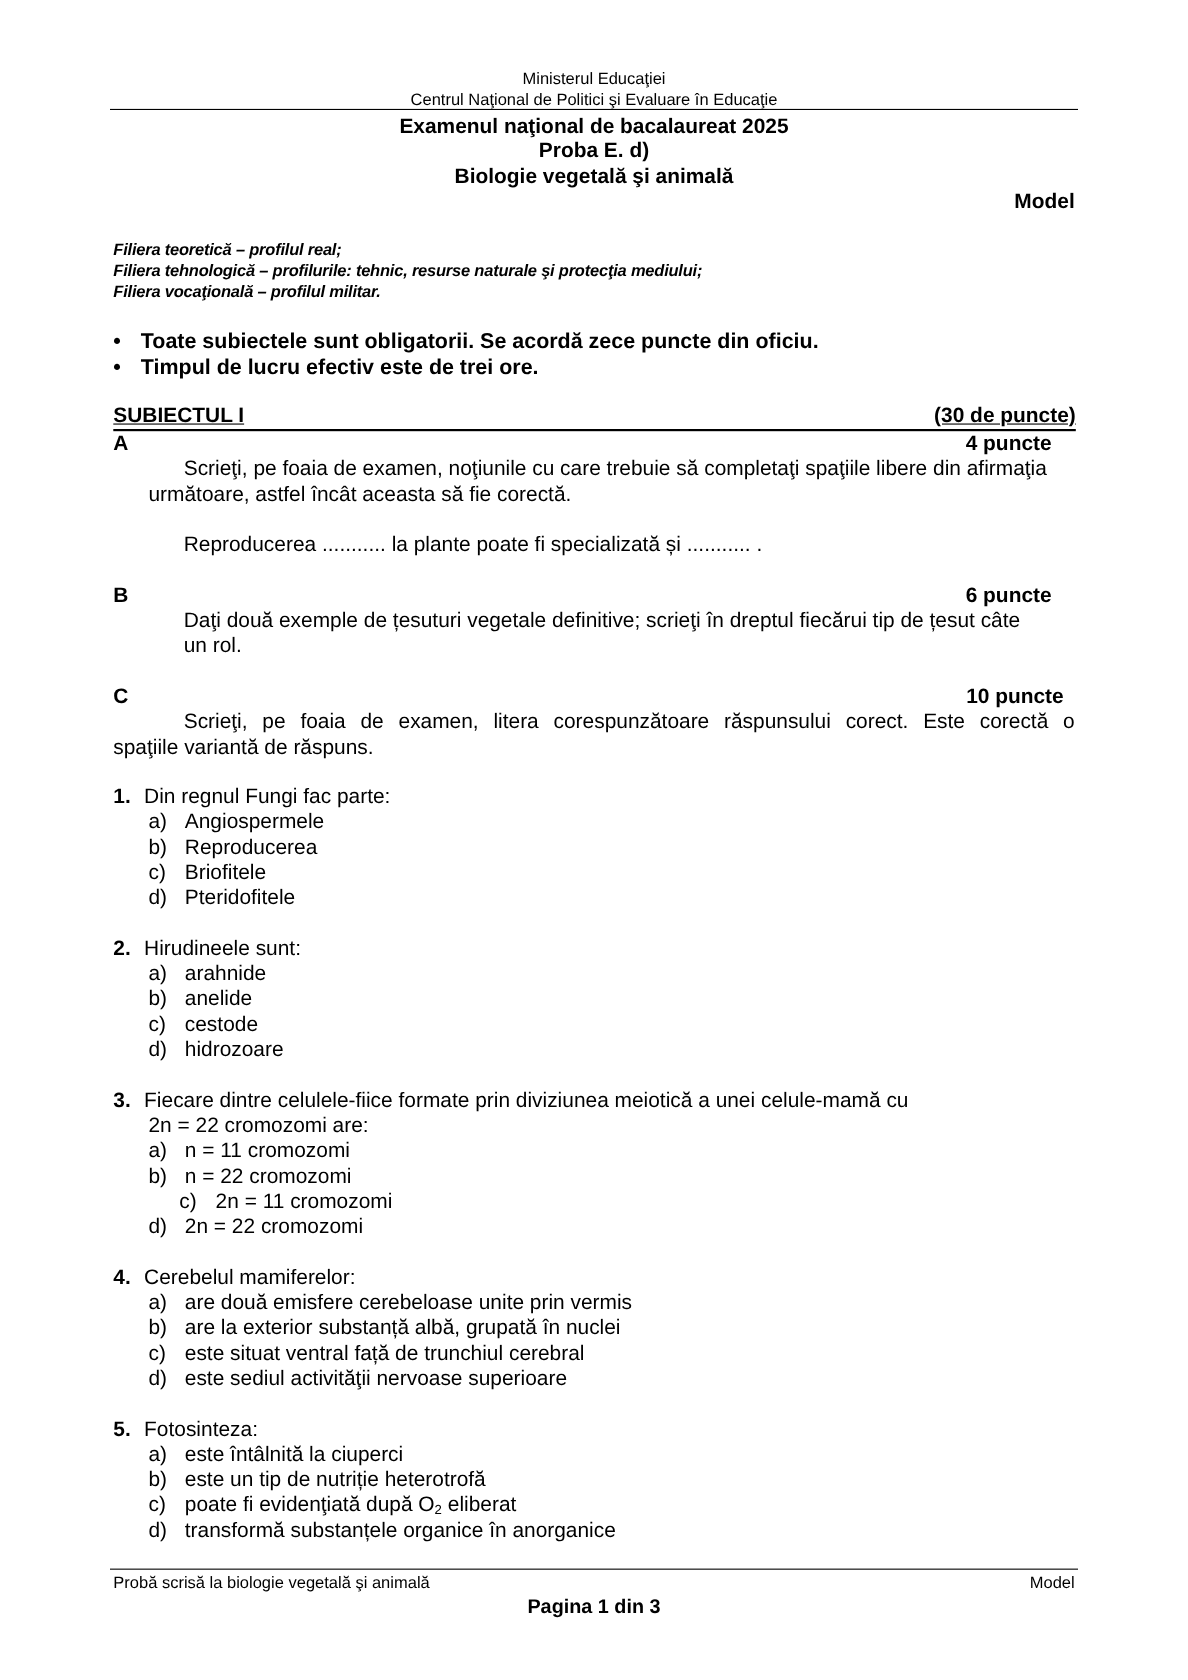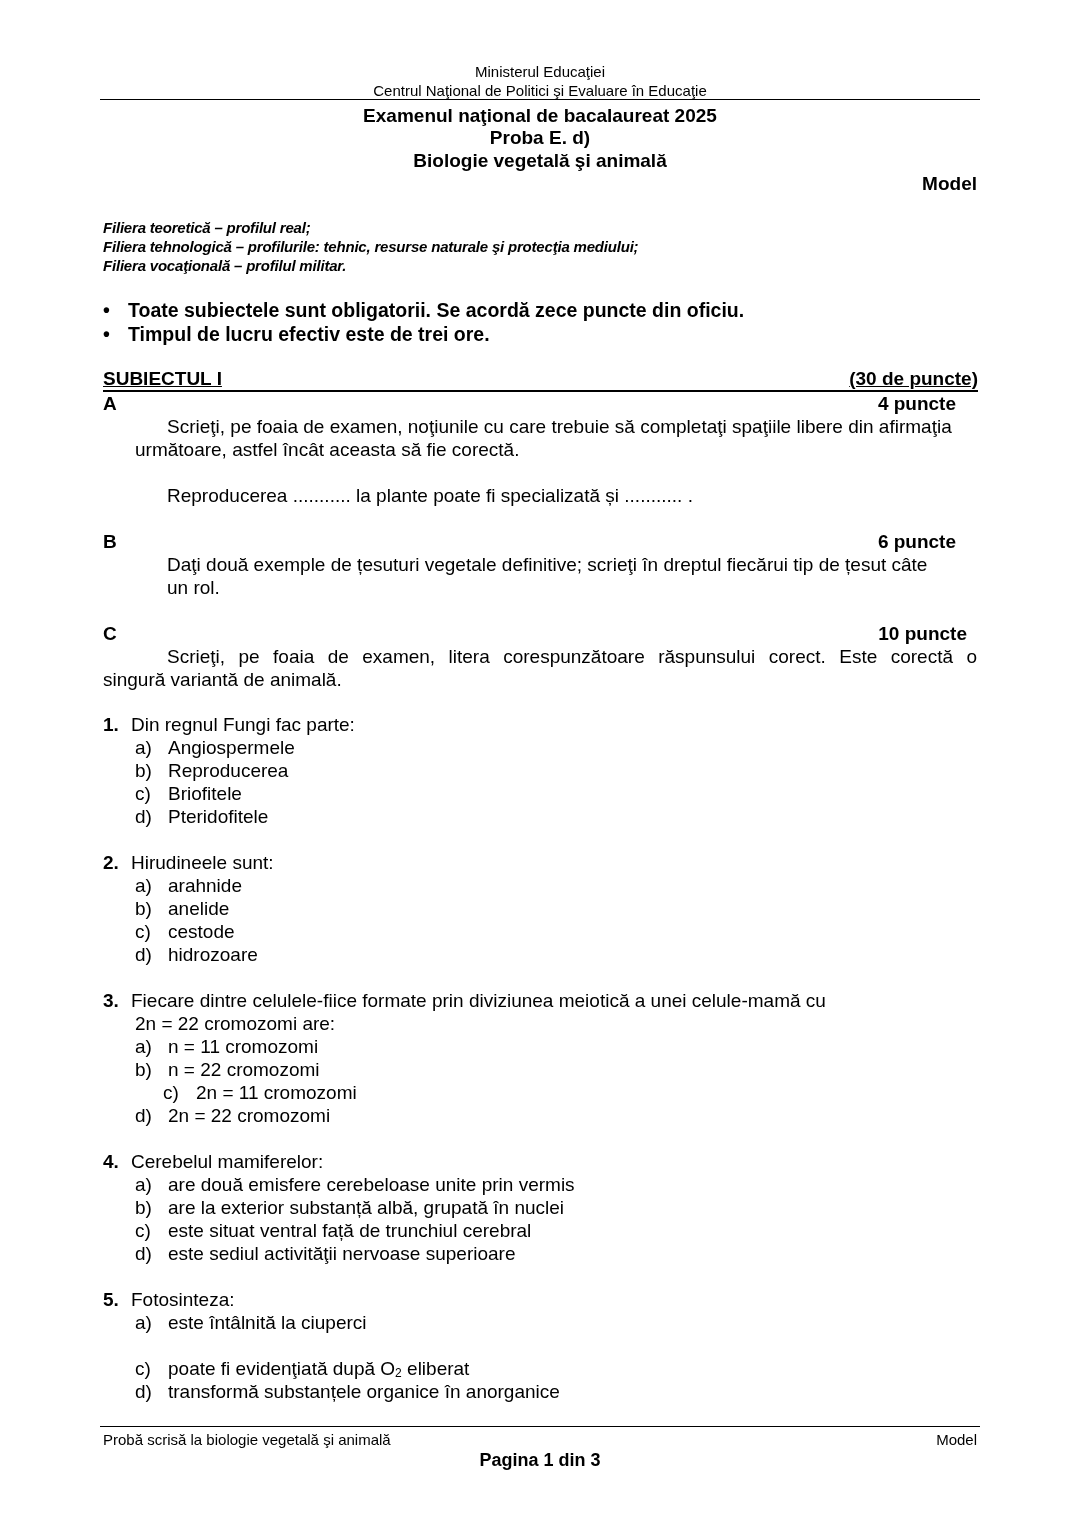--- a/index.html
+++ b/index.html
@@ -62,21 +62,21 @@
   <div class="abs txt" style="left:167px; top:484px;">Reproducerea ........... la plante poate fi specializată și ........... .</div>
 
   <div class="abs sec-letter" style="left:103px; top:531px;">B</div>
   <div class="abs sec-points" style="right:124px; top:531px;">6 puncte</div>
   <div class="abs txt" style="left:167px; top:553px;">Daţi două exemple de țesuturi vegetale definitive; scrieţi în dreptul fiecărui tip de țesut câte</div>
   <div class="abs txt" style="left:167px; top:576px;">un rol.</div>
 
   <div class="abs sec-letter" style="left:103px; top:623px;">C</div>
   <div class="abs sec-points" style="right:113px; top:623px;">10 puncte</div>
   <div class="abs txt" style="left:167px; top:645px; width:810px; text-align:justify; text-align-last:justify; white-space:normal;">Scrieţi, pe foaia de examen, litera corespunzătoare răspunsului corect. Este corectă o</div>
-  <div class="abs txt" style="left:103px; top:668px;">singură variantă de animală.</div>
+  <div class="abs txt" style="left:103px; top:668px;">spaţiile variantă de răspuns.</div>
 
   <div class="abs txt" style="left:103px; top:713px;">
     <span class="q-num">1.</span><span>Din regnul Fungi fac parte:</span>
   </div>
   <div class="abs txt" style="left:135px; top:736px;"><span class="opt-letter">a)</span><span>Angiospermele</span></div>
   <div class="abs txt" style="left:135px; top:759px;"><span class="opt-letter">b)</span><span>Reproducerea</span></div>
   <div class="abs txt" style="left:135px; top:782px;"><span class="opt-letter">c)</span><span>Briofitele</span></div>
   <div class="abs txt" style="left:135px; top:805px;"><span class="opt-letter">d)</span><span>Pteridofitele</span></div>
 
   <div class="abs txt" style="left:103px; top:851px;">
@@ -101,20 +101,21 @@
   </div>
   <div class="abs txt" style="left:135px; top:1173px;"><span class="opt-letter">a)</span><span>are două emisfere cerebeloase unite prin vermis</span></div>
   <div class="abs txt" style="left:135px; top:1196px;"><span class="opt-letter">b)</span><span>are la exterior substanță albă, grupată în nuclei</span></div>
   <div class="abs txt" style="left:135px; top:1219px;"><span class="opt-letter">c)</span><span>este situat ventral față de trunchiul cerebral</span></div>
   <div class="abs txt" style="left:135px; top:1242px;"><span class="opt-letter">d)</span><span>este sediul activităţii nervoase superioare</span></div>
 
   <div class="abs txt" style="left:103px; top:1288px;">
     <span class="q-num">5.</span><span>Fotosinteza:</span>
   </div>
   <div class="abs txt" style="left:135px; top:1311px;"><span class="opt-letter">a)</span><span>este întâlnită la ciuperci</span></div>
+  <div class="abs txt" style="left:135px; top:1334px;"><span class="opt-letter">b)</span><span>este un tip de nutriție heterotrofă</span></div>
   <div class="abs txt" style="left:135px; top:1357px;"><span class="opt-letter">c)</span><span>poate fi evidenţiată după O</span><sub class="small">2</sub><span> eliberat</span></div>
   <div class="abs txt" style="left:135px; top:1380px;"><span class="opt-letter">d)</span><span>transformă substanțele organice în anorganice</span></div>
 
   <div class="rule" style="top:1426px; border-top-width:1px;"></div>
   <div class="abs footer-l" style="top:1431px;">Probă scrisă la biologie vegetală şi animală</div>
   <div class="abs footer-r" style="top:1431px;">Model</div>
   <div class="abs center" style="top:1450px; font-size:18px;font-weight:bold;">Pagina 1 din 3</div>
 
 </div>
 

